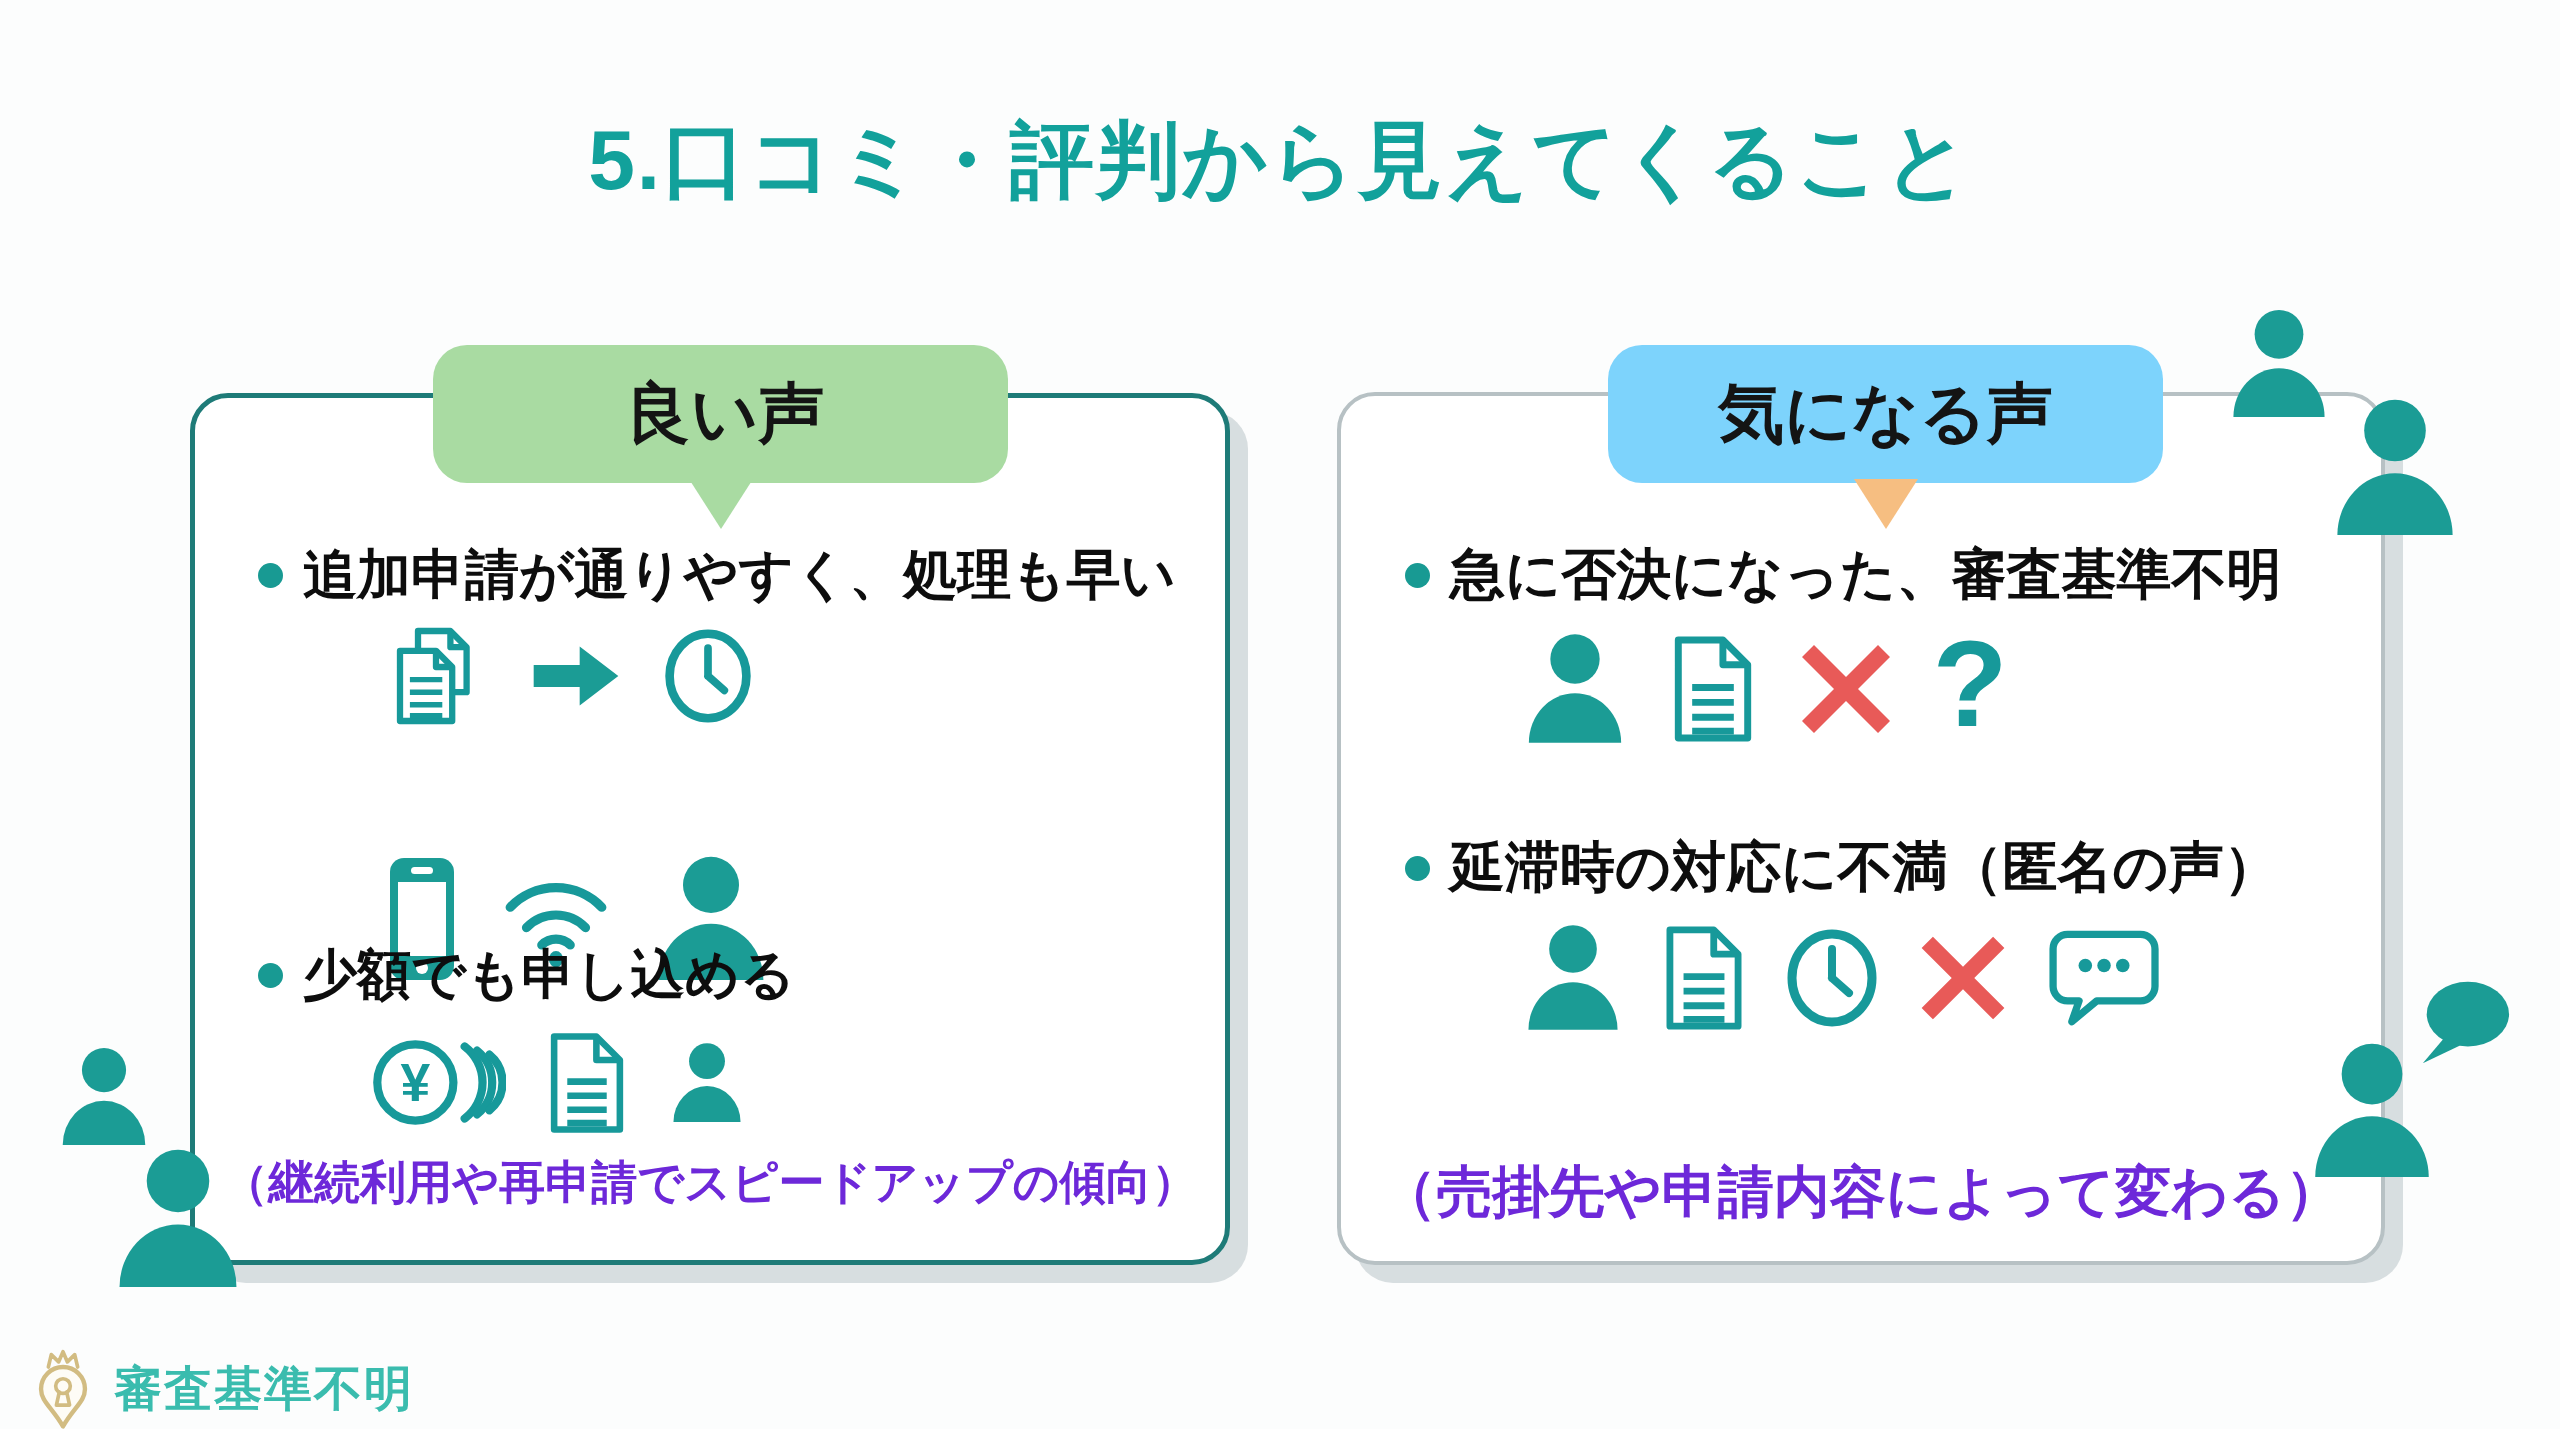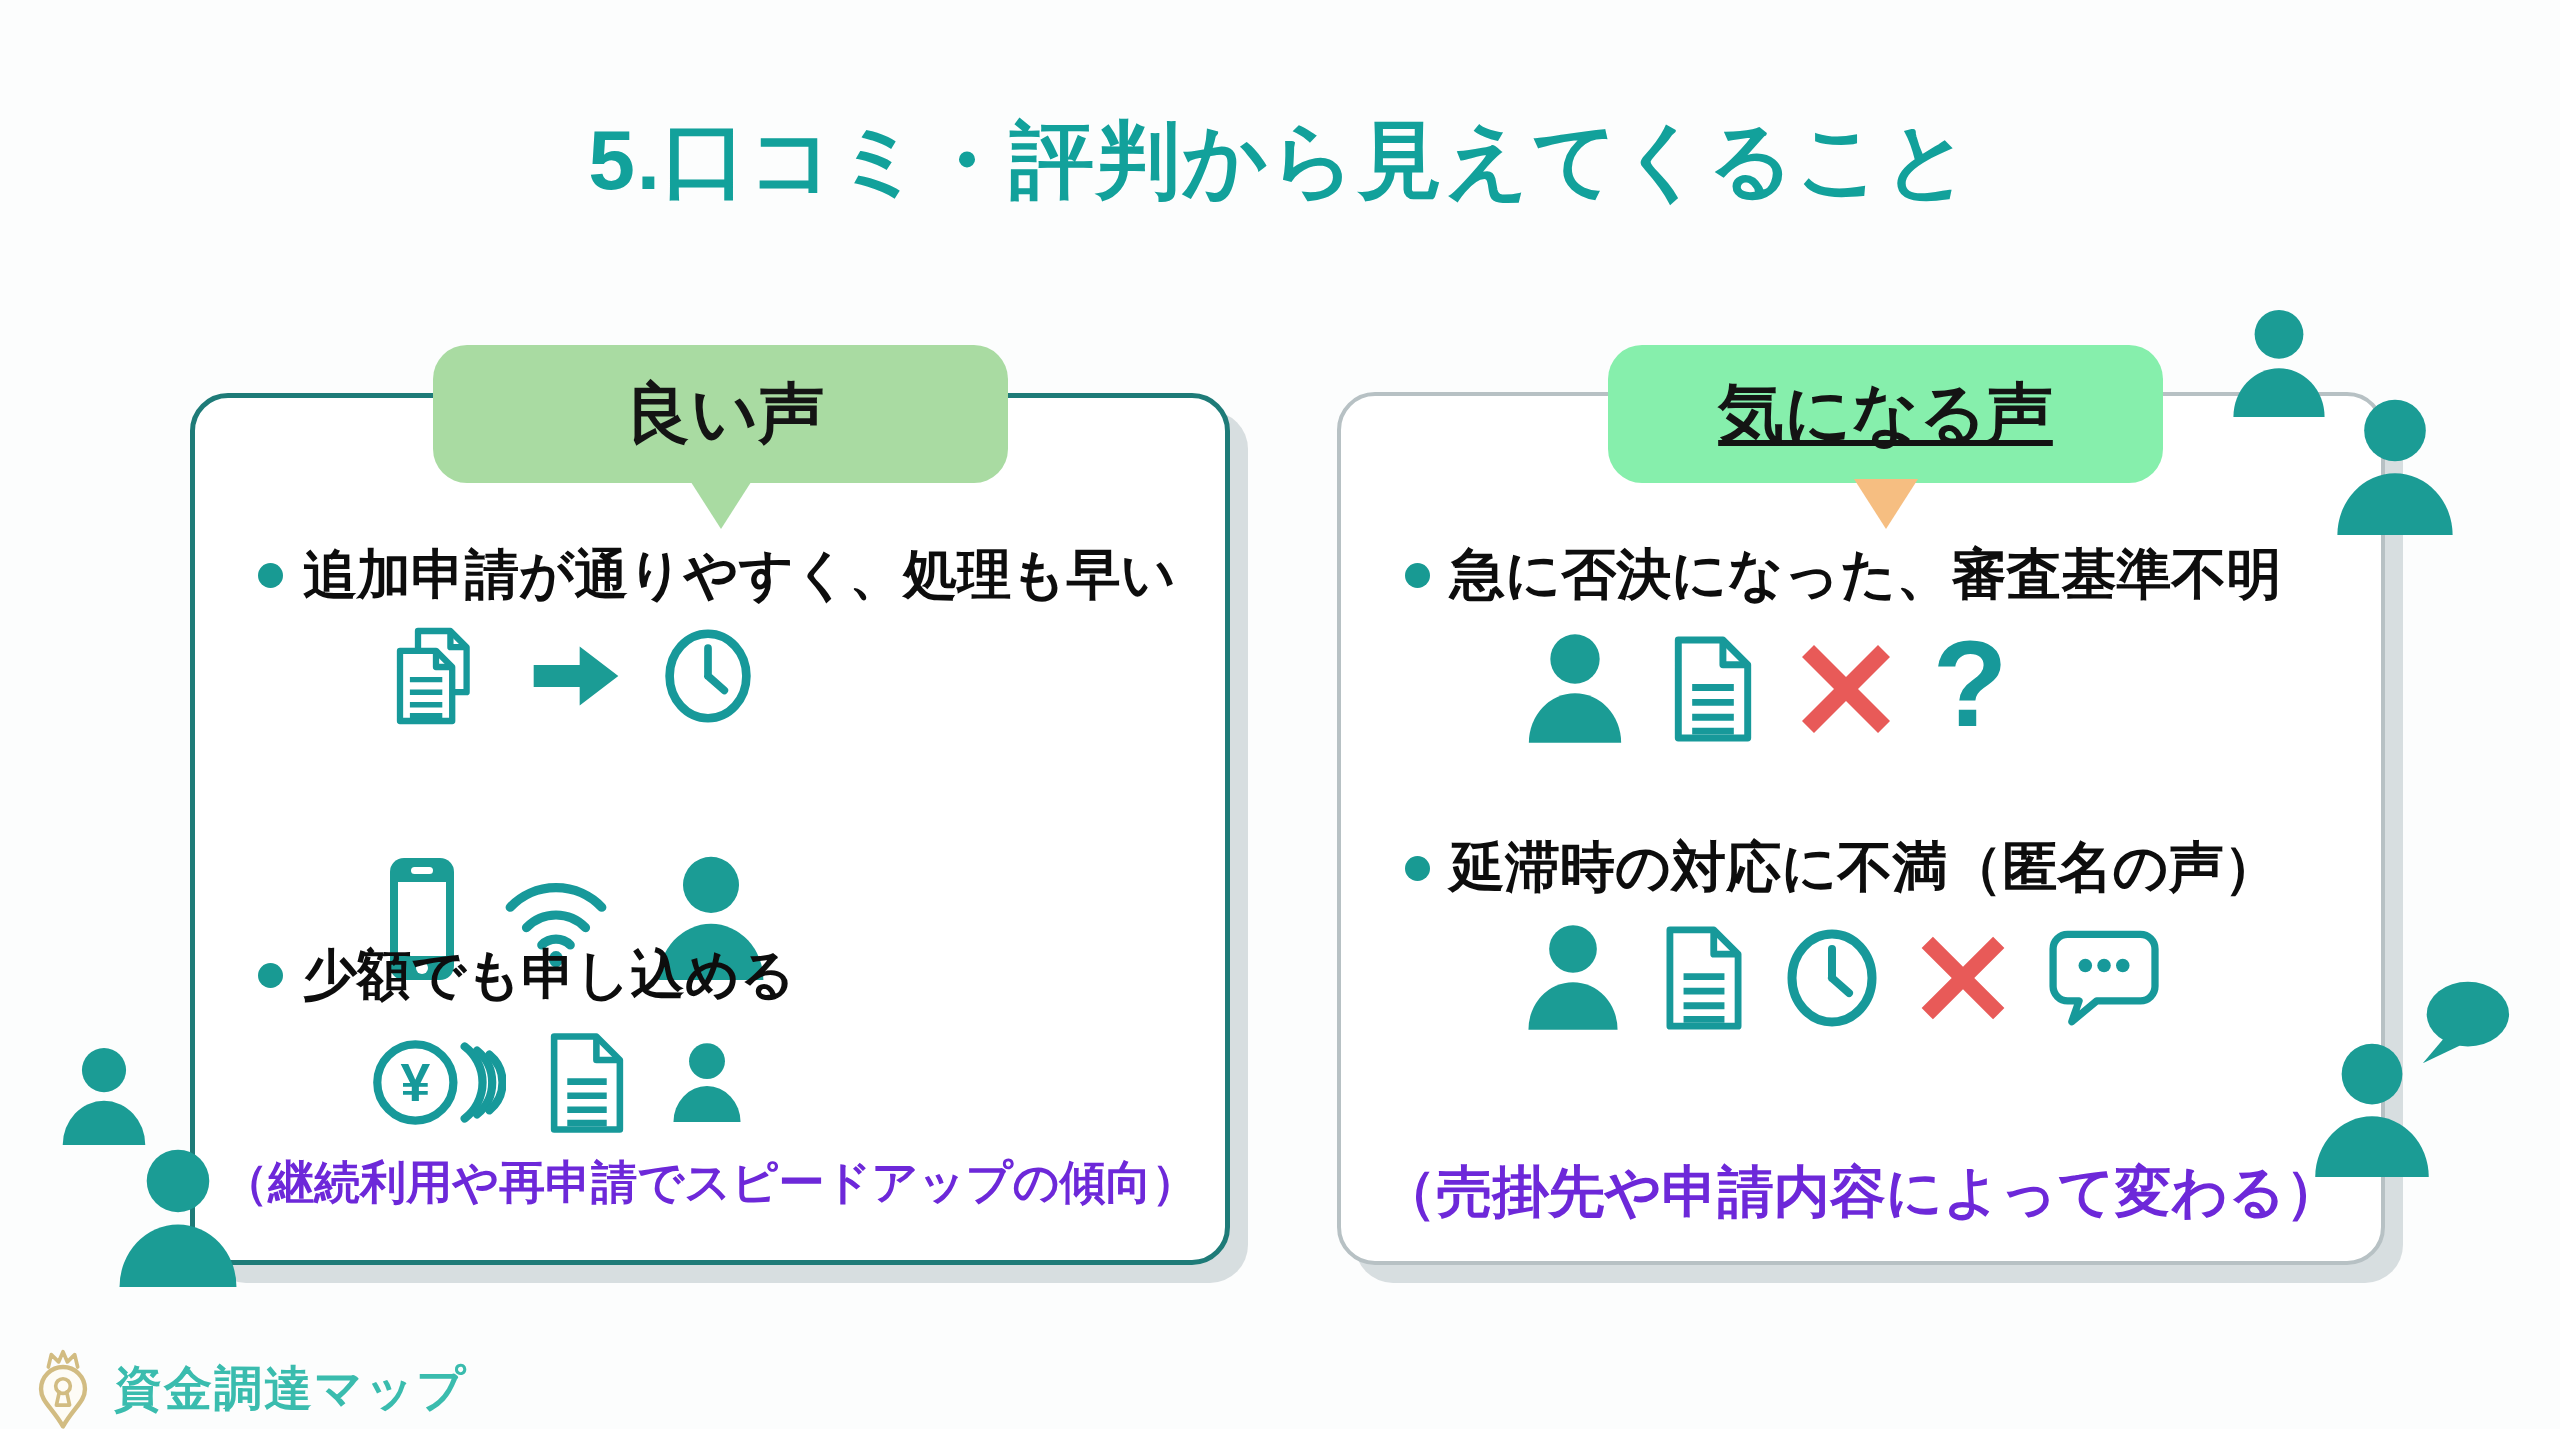--- a/index.html
+++ b/index.html
@@ -19,21 +19,21 @@
     box-shadow:18px 18px 0 0 rgba(203,211,214,0.75);
   }
   #card-good  { left:190px;  top:393px; width:1040px; height:872px; border:5px solid #1E7B78; }
   #card-concern { left:1337px; top:392px; width:1048px; height:873px; border:4px solid #B7C1C4; }
   .bubble {
     position:absolute; z-index:4; height:138px;
     display:flex; align-items:center; justify-content:center;
     border-radius:34px; font-size:66px; font-weight:800; color:#141414;
   }
   #bubble-good { left:433px; top:345px; width:575px; background:#A9DBA2;padding-left:8px; }
-  #bubble-concern { left:1608px; top:345px; width:555px; background:#86efac;text-decoration:underline; }
+  #bubble-concern { left:1608px; top:345px; width:555px; background:#7dd3fc; }
   .bubble::after {
     content:""; position:absolute; bottom:-46px; left:50%;
     transform:translateX(-50%);
     border-left:32px solid transparent; border-right:32px solid transparent;
     border-top:50px solid #A9DBA2;
   }
   #bubble-concern::after { border-top-color:#F6BE81; }
   .bullet-row {
     position:absolute; z-index:2; display:flex; align-items:flex-start; gap:20px;
   }
@@ -269,16 +269,16 @@
 
   <div class="logo">
     <svg width="74" height="82" viewBox="0 0 100 112">
       <g fill="none" stroke="#D2BC82" stroke-linejoin="round" stroke-linecap="round">
         <path d="M30 26 L34 9 L44 19 L50 5 L56 19 L66 9 L70 26" stroke-width="5"></path>
         <path d="M50 26 a30 30 0 0 1 30 30 c0 17 -15 25 -30 51 c-15 -26 -30 -34 -30 -51 a30 30 0 0 1 30 -30 z" stroke-width="6" fill="#FEFCF6"></path>
         <circle cx="50" cy="52" r="10" stroke-width="5"></circle>
         <path d="M45 60 L41 78 h18 L55 60" stroke-width="5"></path>
       </g>
     </svg>
-    <span class="logo-text">資金調達マップ</span>
+    <span class="logo-text">審査基準不明</span>
   </div>
 
 </div>
 
 </body></html>

